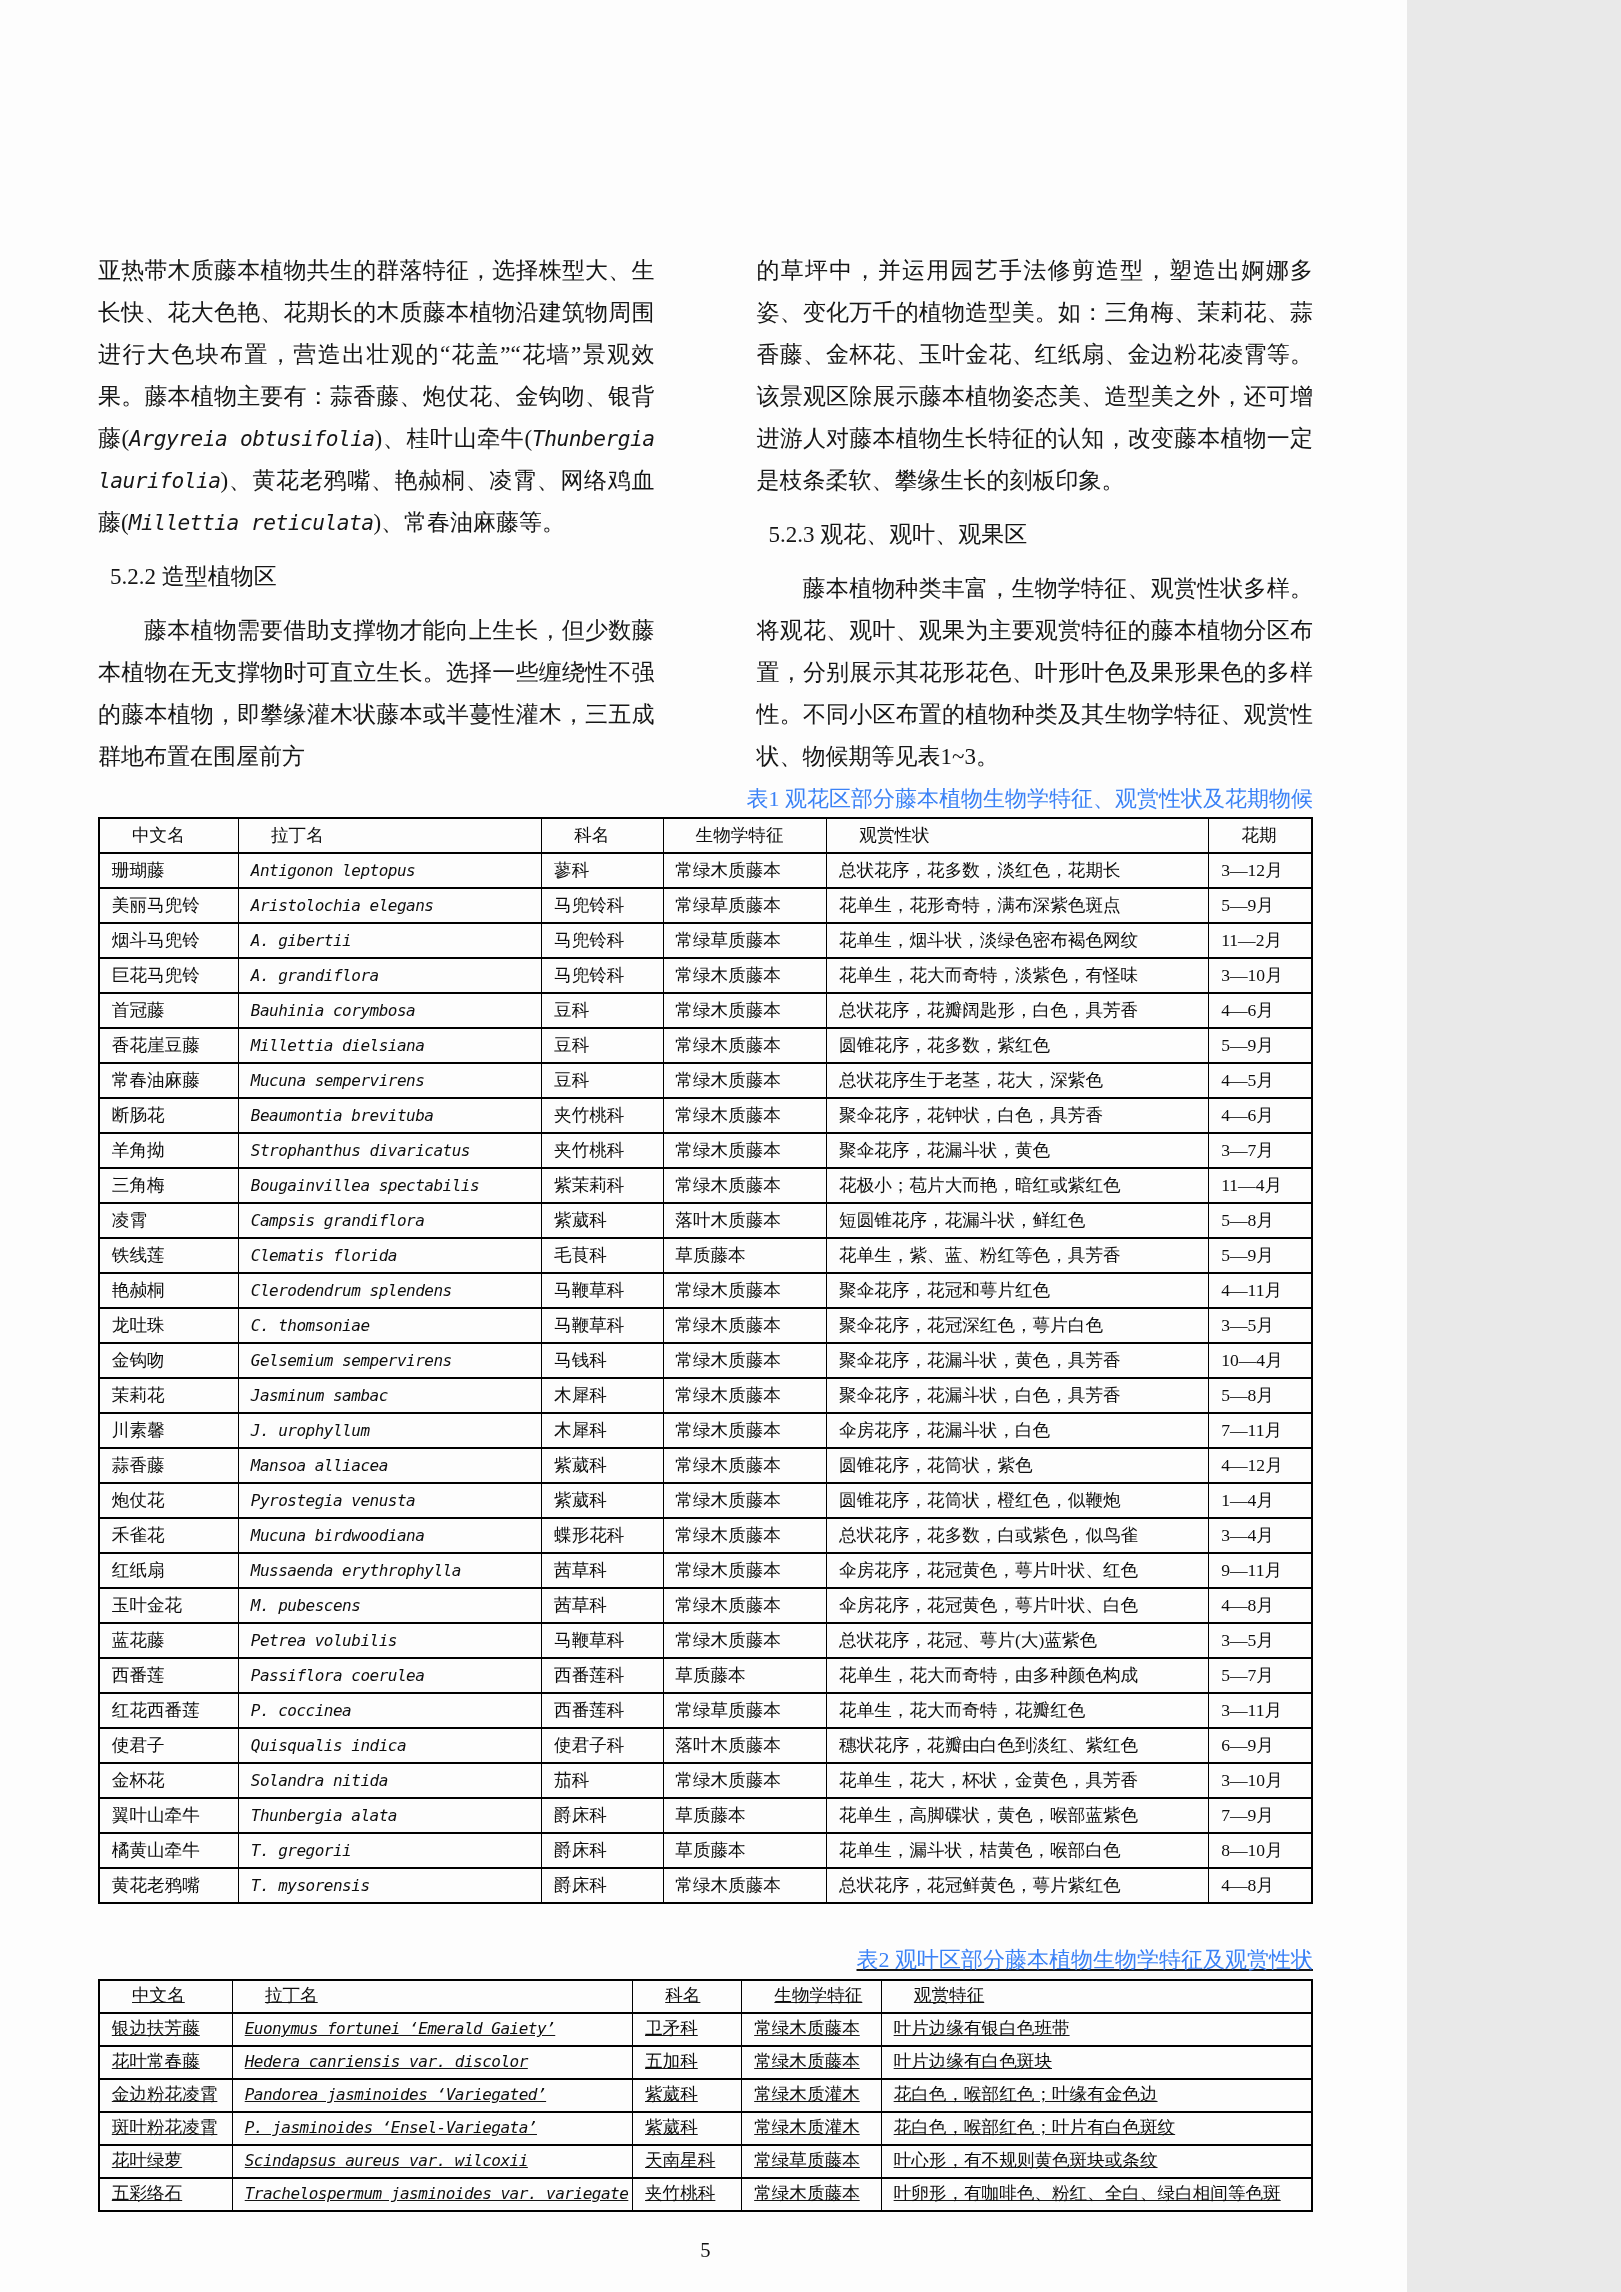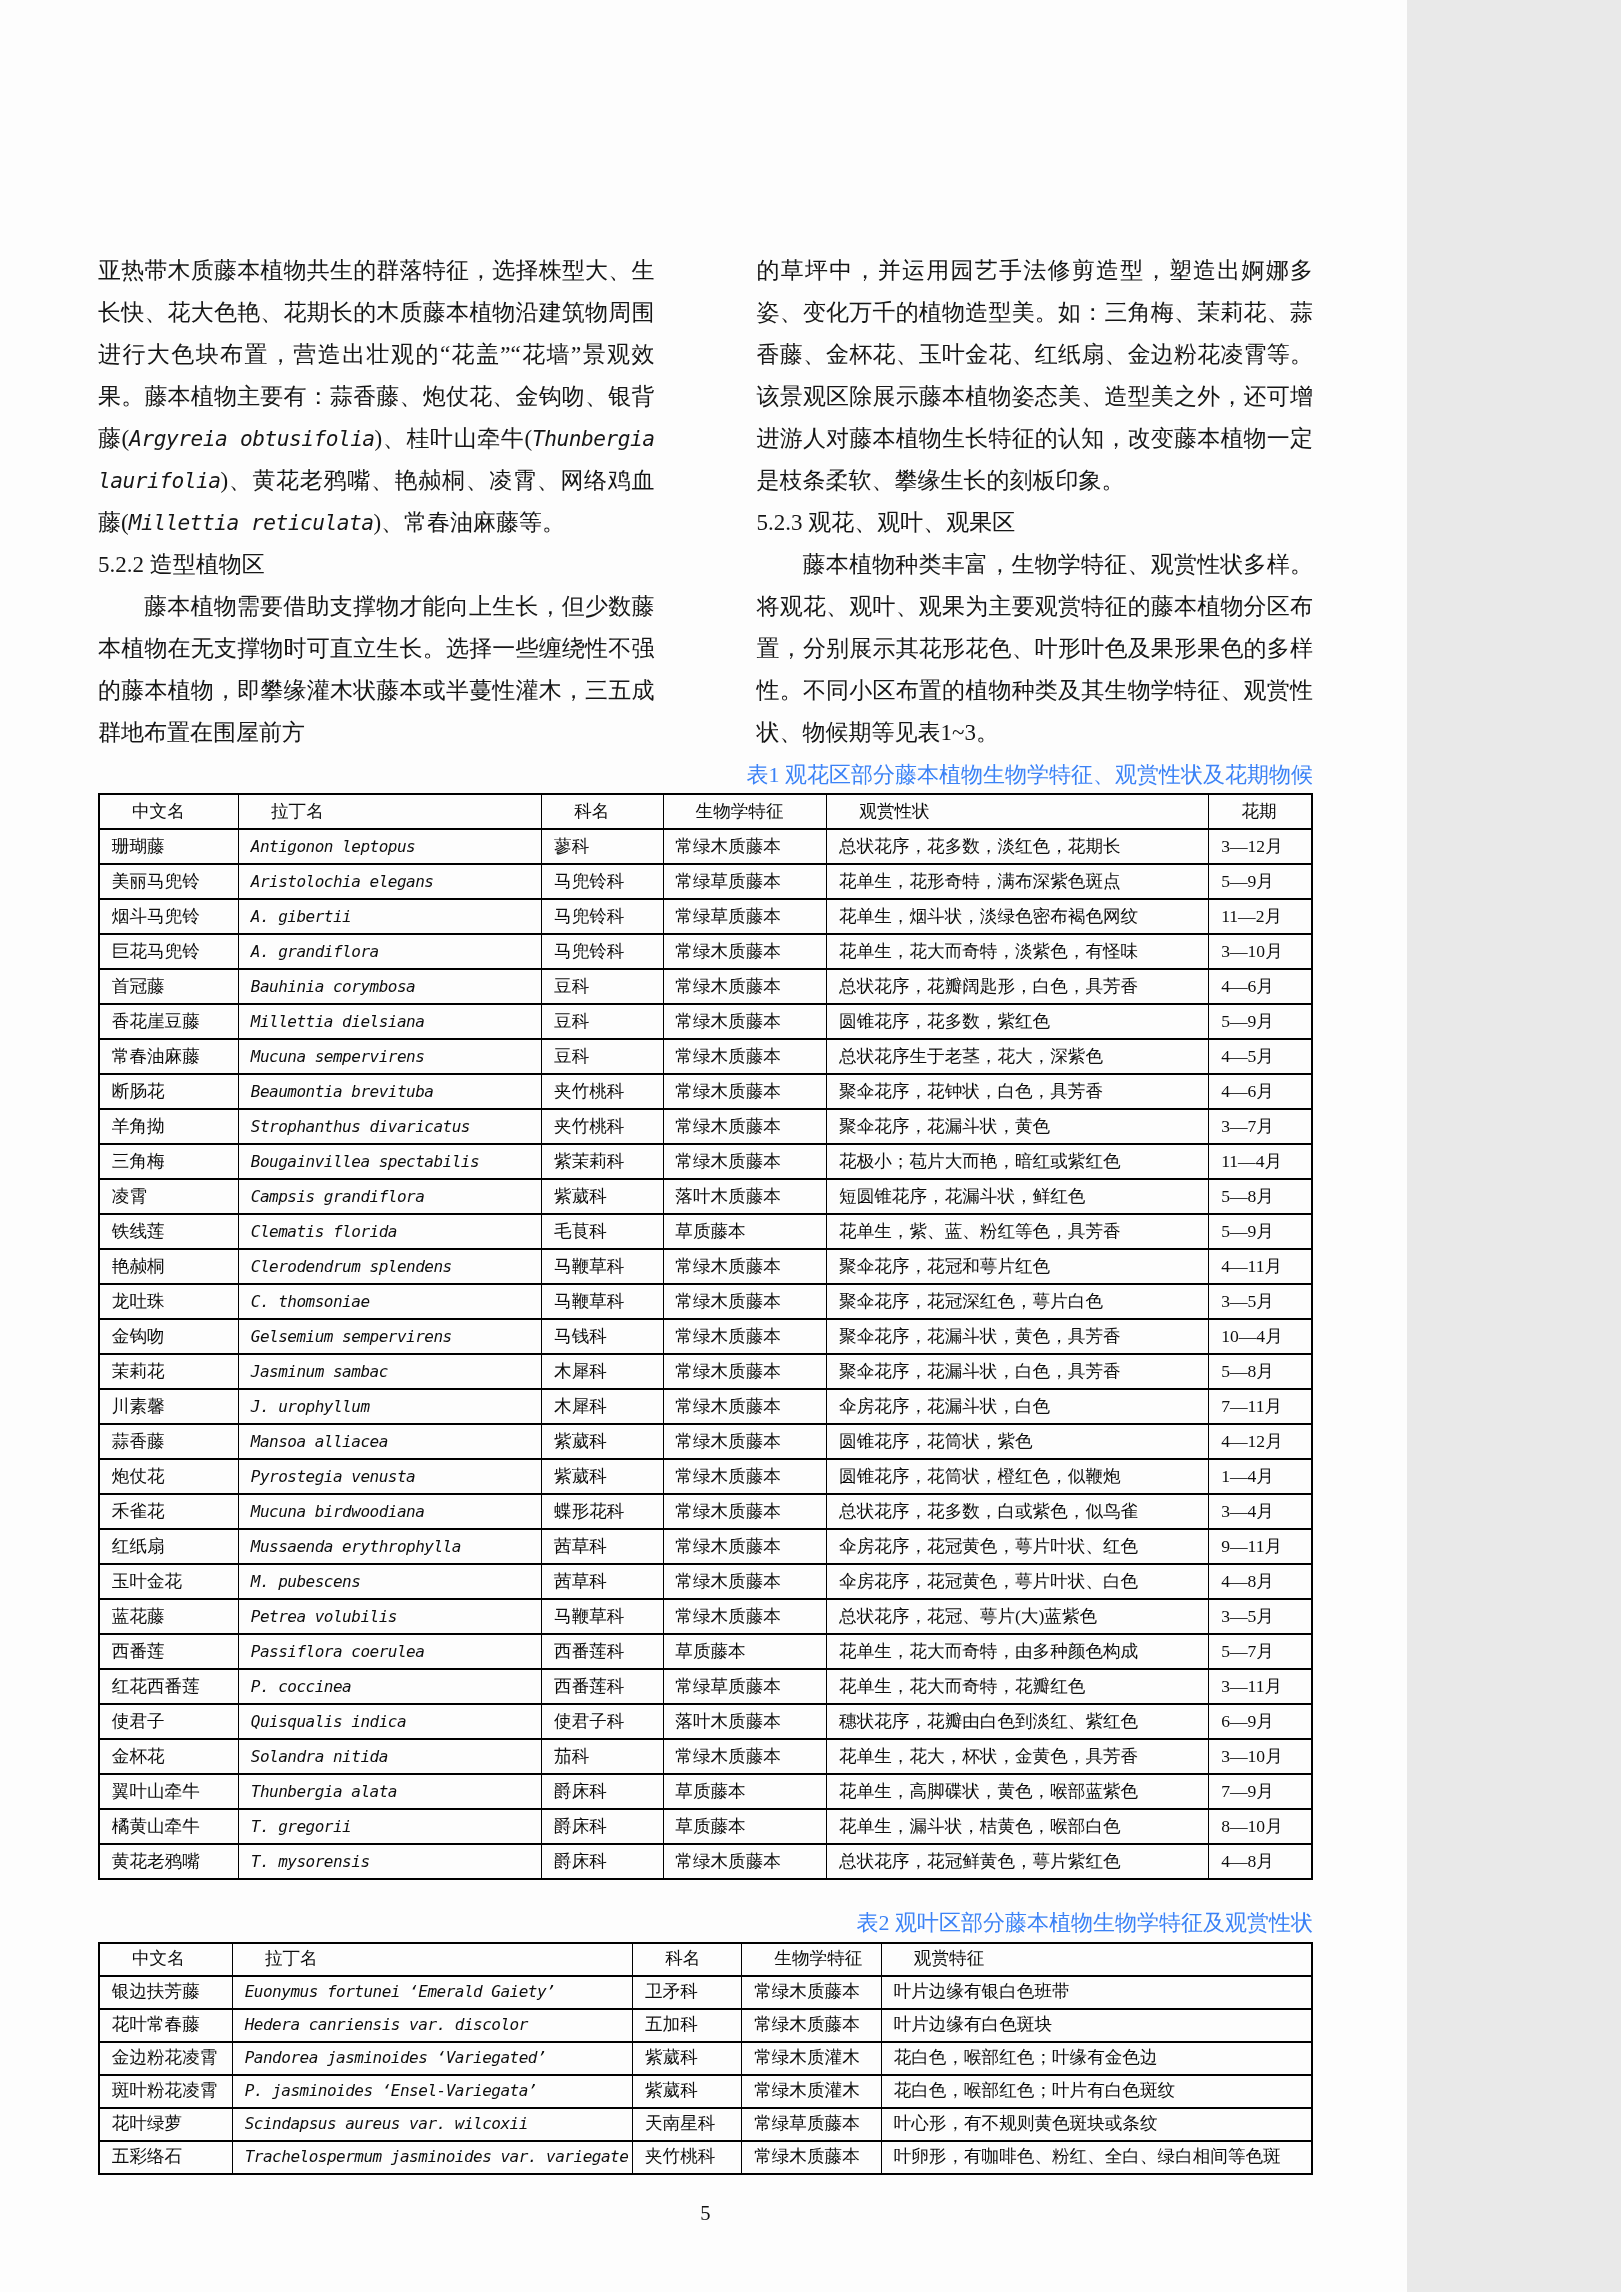--- a/index.html
+++ b/index.html
@@ -5,27 +5,27 @@
   html,body{margin:0;padding:0;background:#e9e9e9;}
   .page{
     width:1407px;height:2293px;background:#fdfdfd;position:relative;
     box-sizing:border-box;padding:250px 94px 0 98px;overflow:hidden;
     font-family:"Liberation Serif","DejaVu Serif",serif;color:#161616;
   }
   .text-columns{display:flex;gap:102px;}
   .col{flex:1;min-width:0;}
   .body-para{margin:0;font-size:23px;line-height:42px;text-align:justify;}
   .indent{text-indent:2em;}
-  .heading{margin:0;font-size:23px;line-height:42px;font-weight:normal;}
+  .heading{margin:12px;font-size:23px;line-height:42px;font-weight:normal;}
   .latin{
     font-family:"DejaVu Sans Mono","Liberation Mono",monospace;
     font-style:italic;font-size:0.92em;letter-spacing:-0.5px;
   }
   .table-block{margin-top:7.8px;}
-  .tb2{margin-top:30px;}
+  .tb2{margin-top:43px;text-decoration:underline;}
   .table-title{
     text-align:right;font-size:22px;line-height:25.5px;margin-bottom:5.9px;color:#3b82f6;
   }
   .data-table{
     width:100%;border-collapse:collapse;table-layout:fixed;
     border:2.9px solid #000;
   }
   .data-table th,.data-table td{
     border-left:1px solid #000;border-right:1px solid #000;border-top:2px solid #000;
     padding:2px 11.8px;font-size:17.6px;line-height:21.6px;height:35px;box-sizing:border-box;

